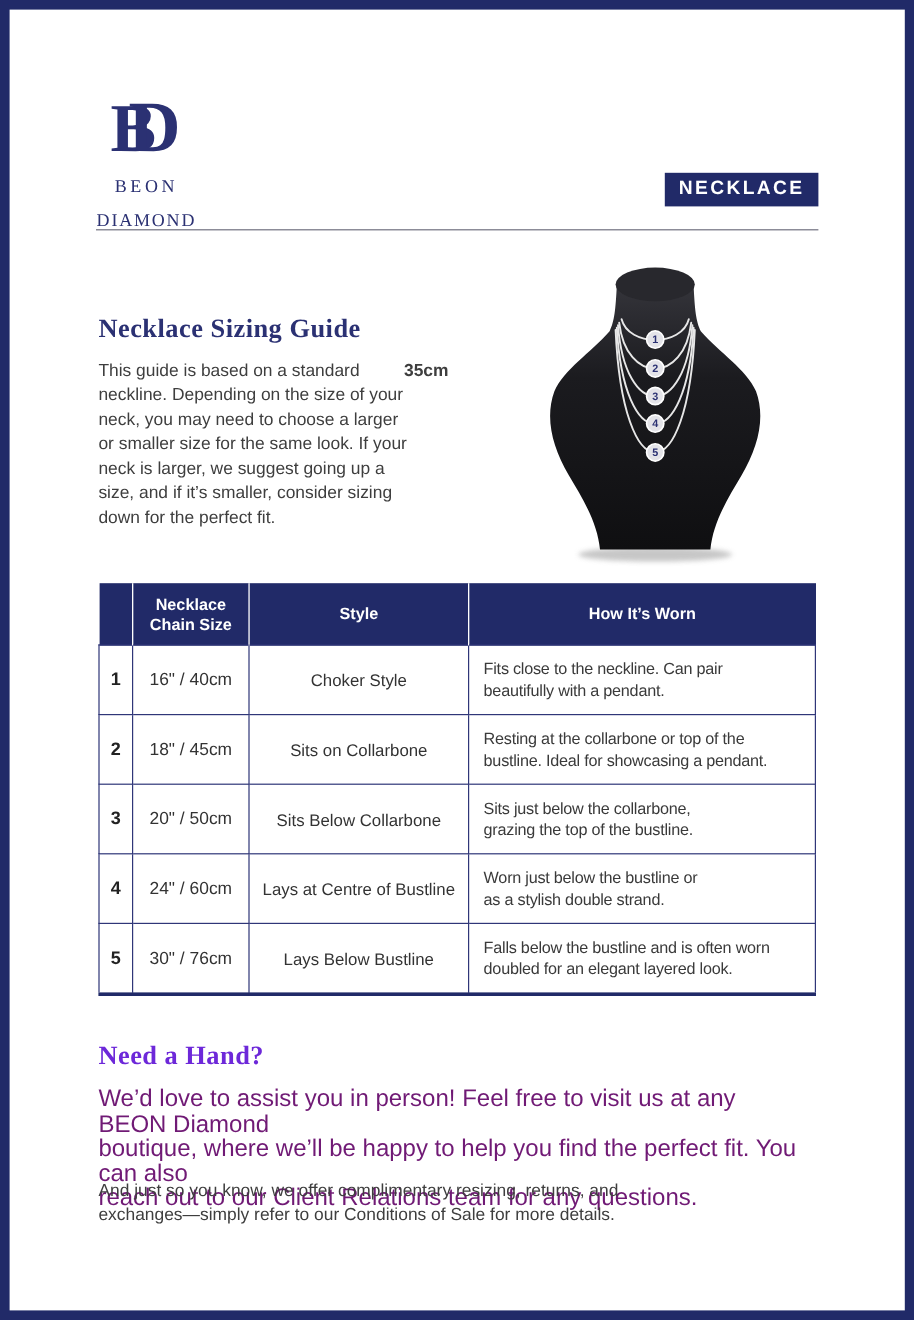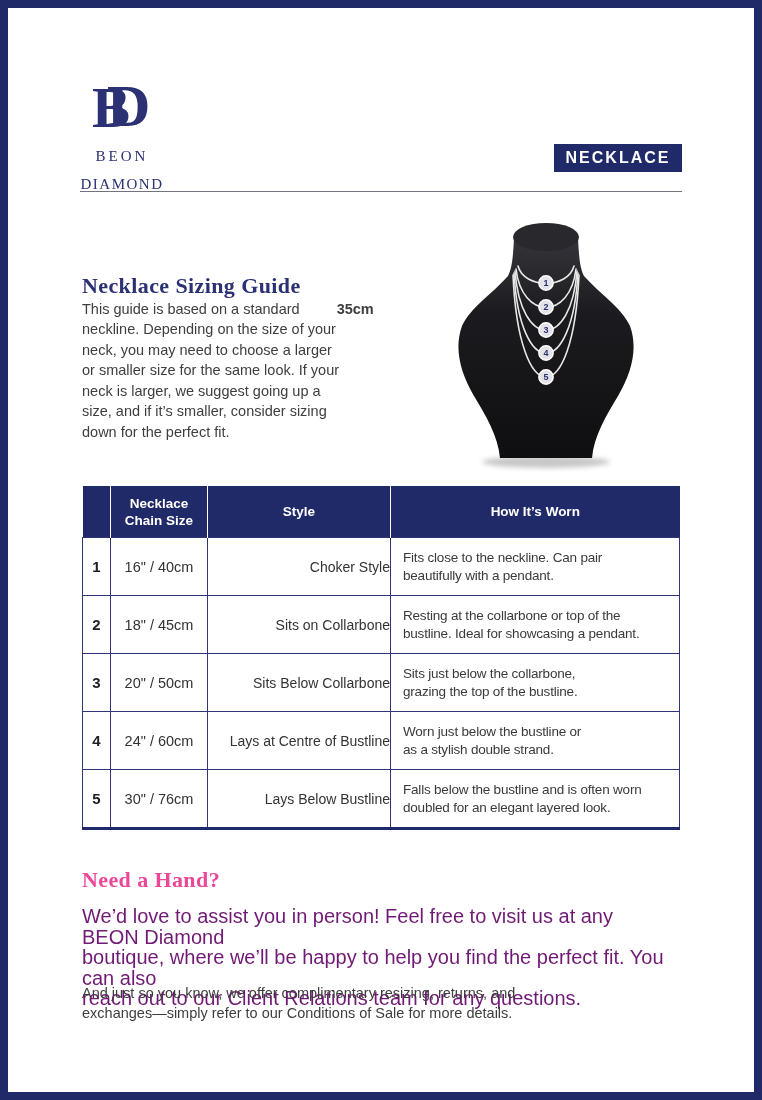--- a/index.html
+++ b/index.html
@@ -23,21 +23,21 @@
   }
   .necklace-badge{
     position:absolute;right:80px;top:144px;width:128px;height:28px;background:#212a68;
     color:#ffffff;font-size:16px;font-weight:bold;letter-spacing:2px;
     display:flex;align-items:center;justify-content:center;
   }
   .header-divider{position:absolute;left:80px;top:191px;width:602px;border-top:1.5px solid #71717f;}
 
   
   .intro-heading{
-    position:absolute;left:82px;top:258px;font-family:"Liberation Serif",serif;
+    position:absolute;left:82px;top:246px;font-family:"Liberation Serif",serif;
     font-size:22px;color:#2b3173;letter-spacing:0.4px;
   }
   .intro-body{
     position:absolute;left:82px;top:284px;width:310px;font-size:14.5px;line-height:20.5px;
     color:#3e3e3e;white-space:pre-line;
   }
   .intro-body .bold{font-weight:bold;margin-left:33px;}
 
   
   .bust-svg{position:absolute;left:438px;top:210px;}
@@ -53,30 +53,30 @@
   .size-table thead th{
     background:#212a68;color:#ffffff;font-size:13.5px;font-weight:bold;height:51px;
     text-align:center;vertical-align:middle;white-space:pre-line;line-height:17px;padding:0;
   }
   .size-table thead th + th{border-left:1.5px solid #ffffff;}
   .size-table td{
     border:1px solid #2f3678;height:57px;vertical-align:middle;color:#333333;padding:0;
   }
   .size-table td.num{font-weight:bold;font-size:15px;text-align:center;color:#222222;}
   .size-table td.size{font-size:14.5px;text-align:center;}
-  .size-table td.style{font-size:14px;text-align:right;}
+  .size-table td.style{font-size:14px;text-align:center;}
   .size-table td.worn{
     font-size:13.5px;line-height:18px;text-align:left;padding-left:12px;padding-right:16px;
     white-space:pre-line;letter-spacing:-0.2px;color:#3a3a3a;
   }
 
   
   .help-heading{
     position:absolute;left:82px;top:849px;font-family:"Liberation Serif",serif;
-    font-size:22px;color:#ec4899;letter-spacing:0.4px;
+    font-size:22px;color:#6d28d9;letter-spacing:0.4px;
   }
   .help-p1{
     position:absolute;left:82px;top:886px;width:590px;font-size:20px;line-height:20.5px;
     color:#701a75;white-space:pre-line;
   }
   .help-p2{
     position:absolute;left:82px;top:968px;width:590px;font-size:14.5px;line-height:20.5px;
     color:#3e3e3e;white-space:pre-line;
   }
 </style>

